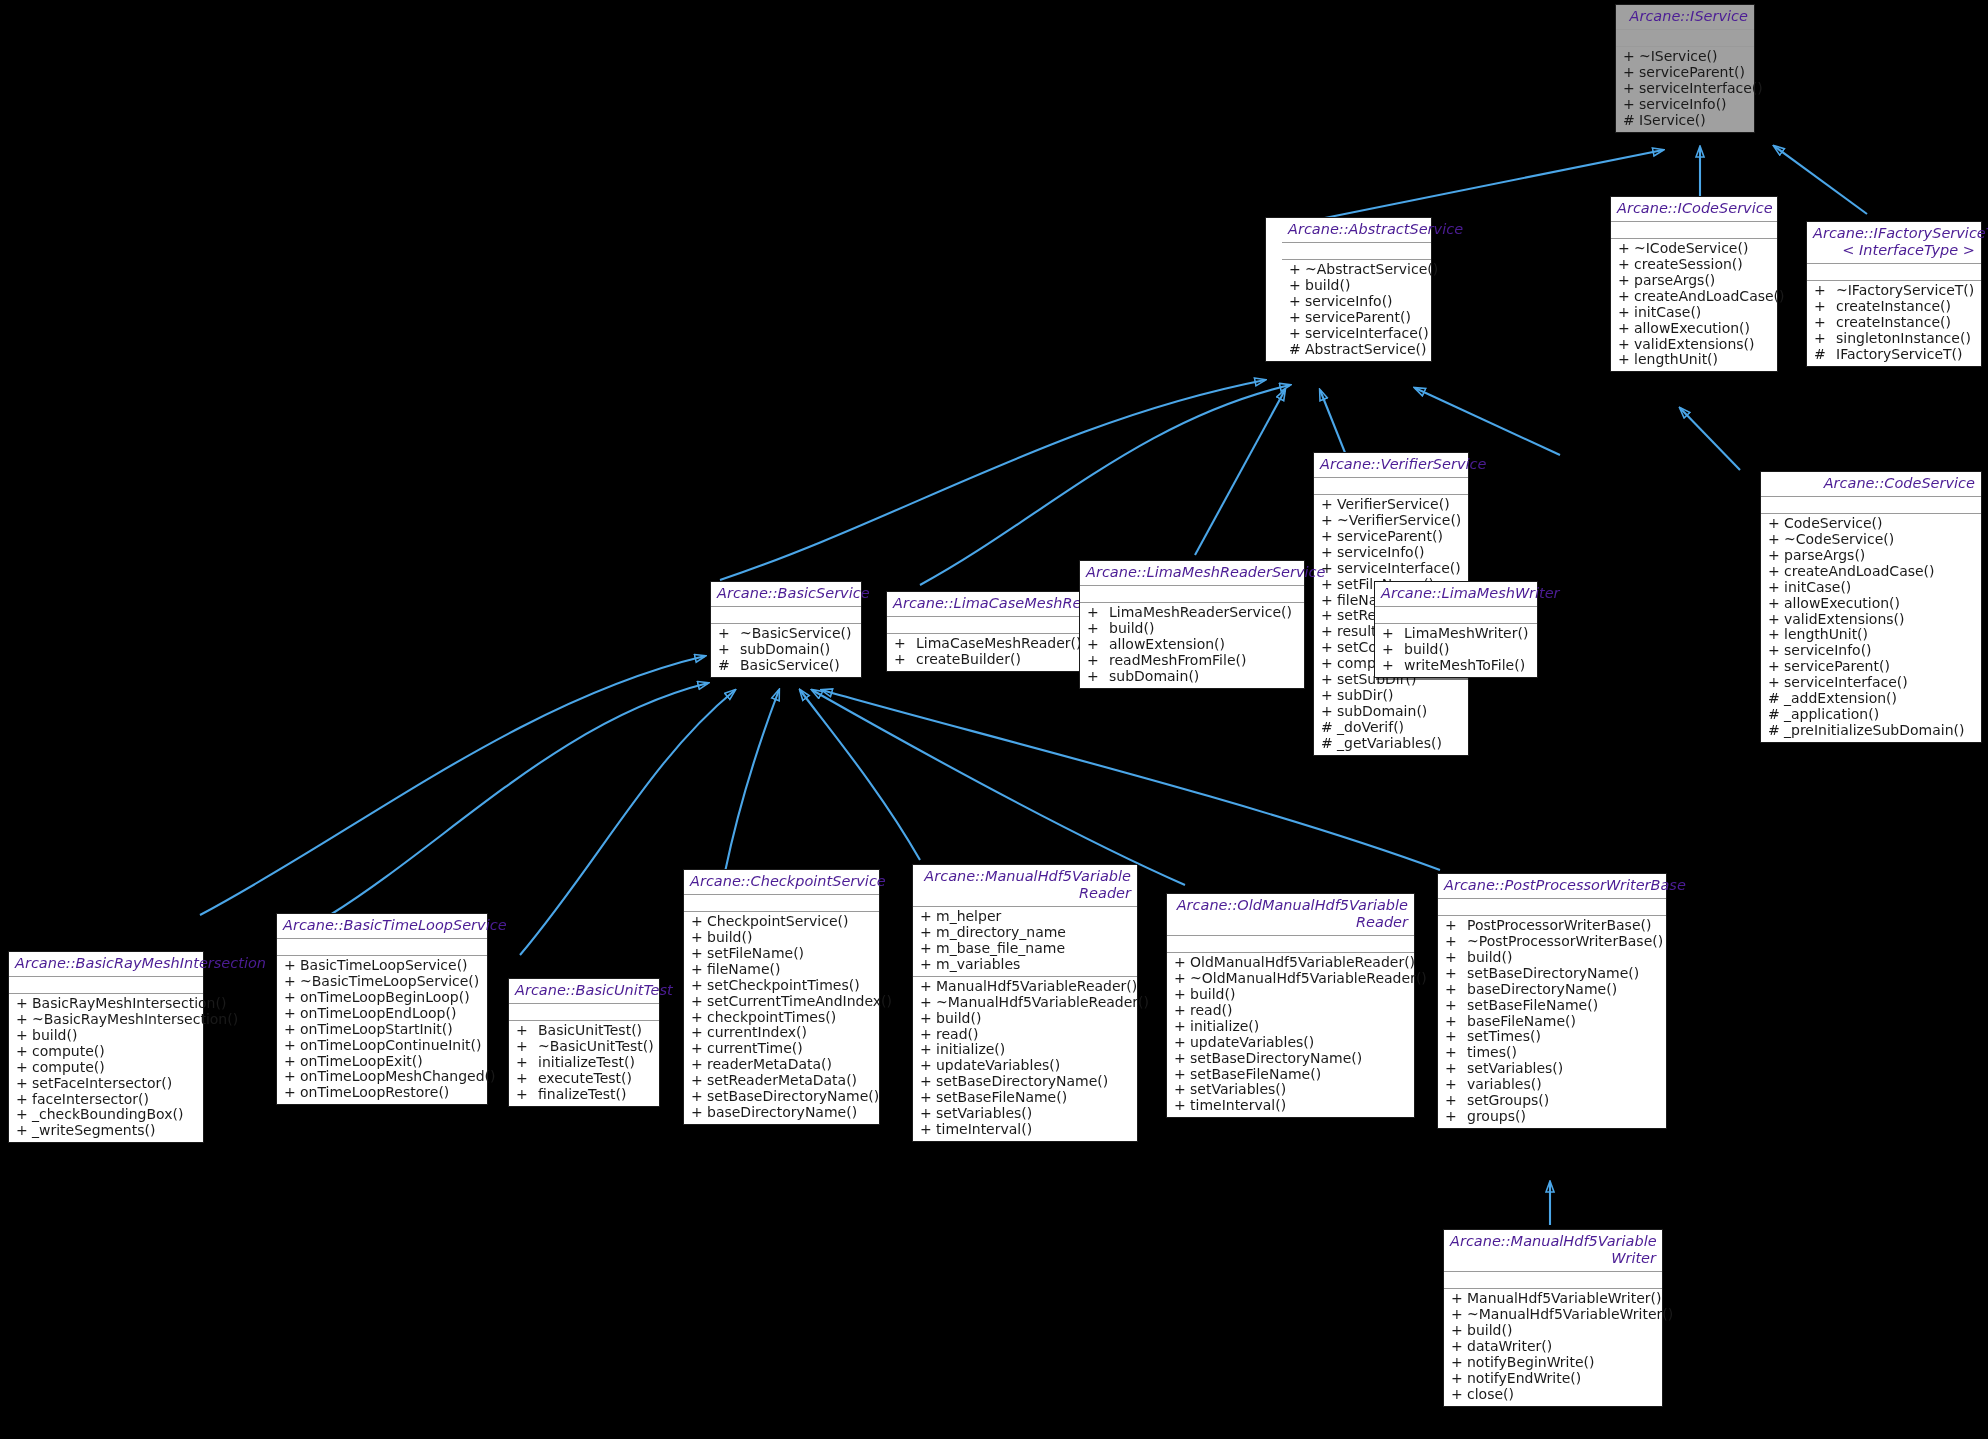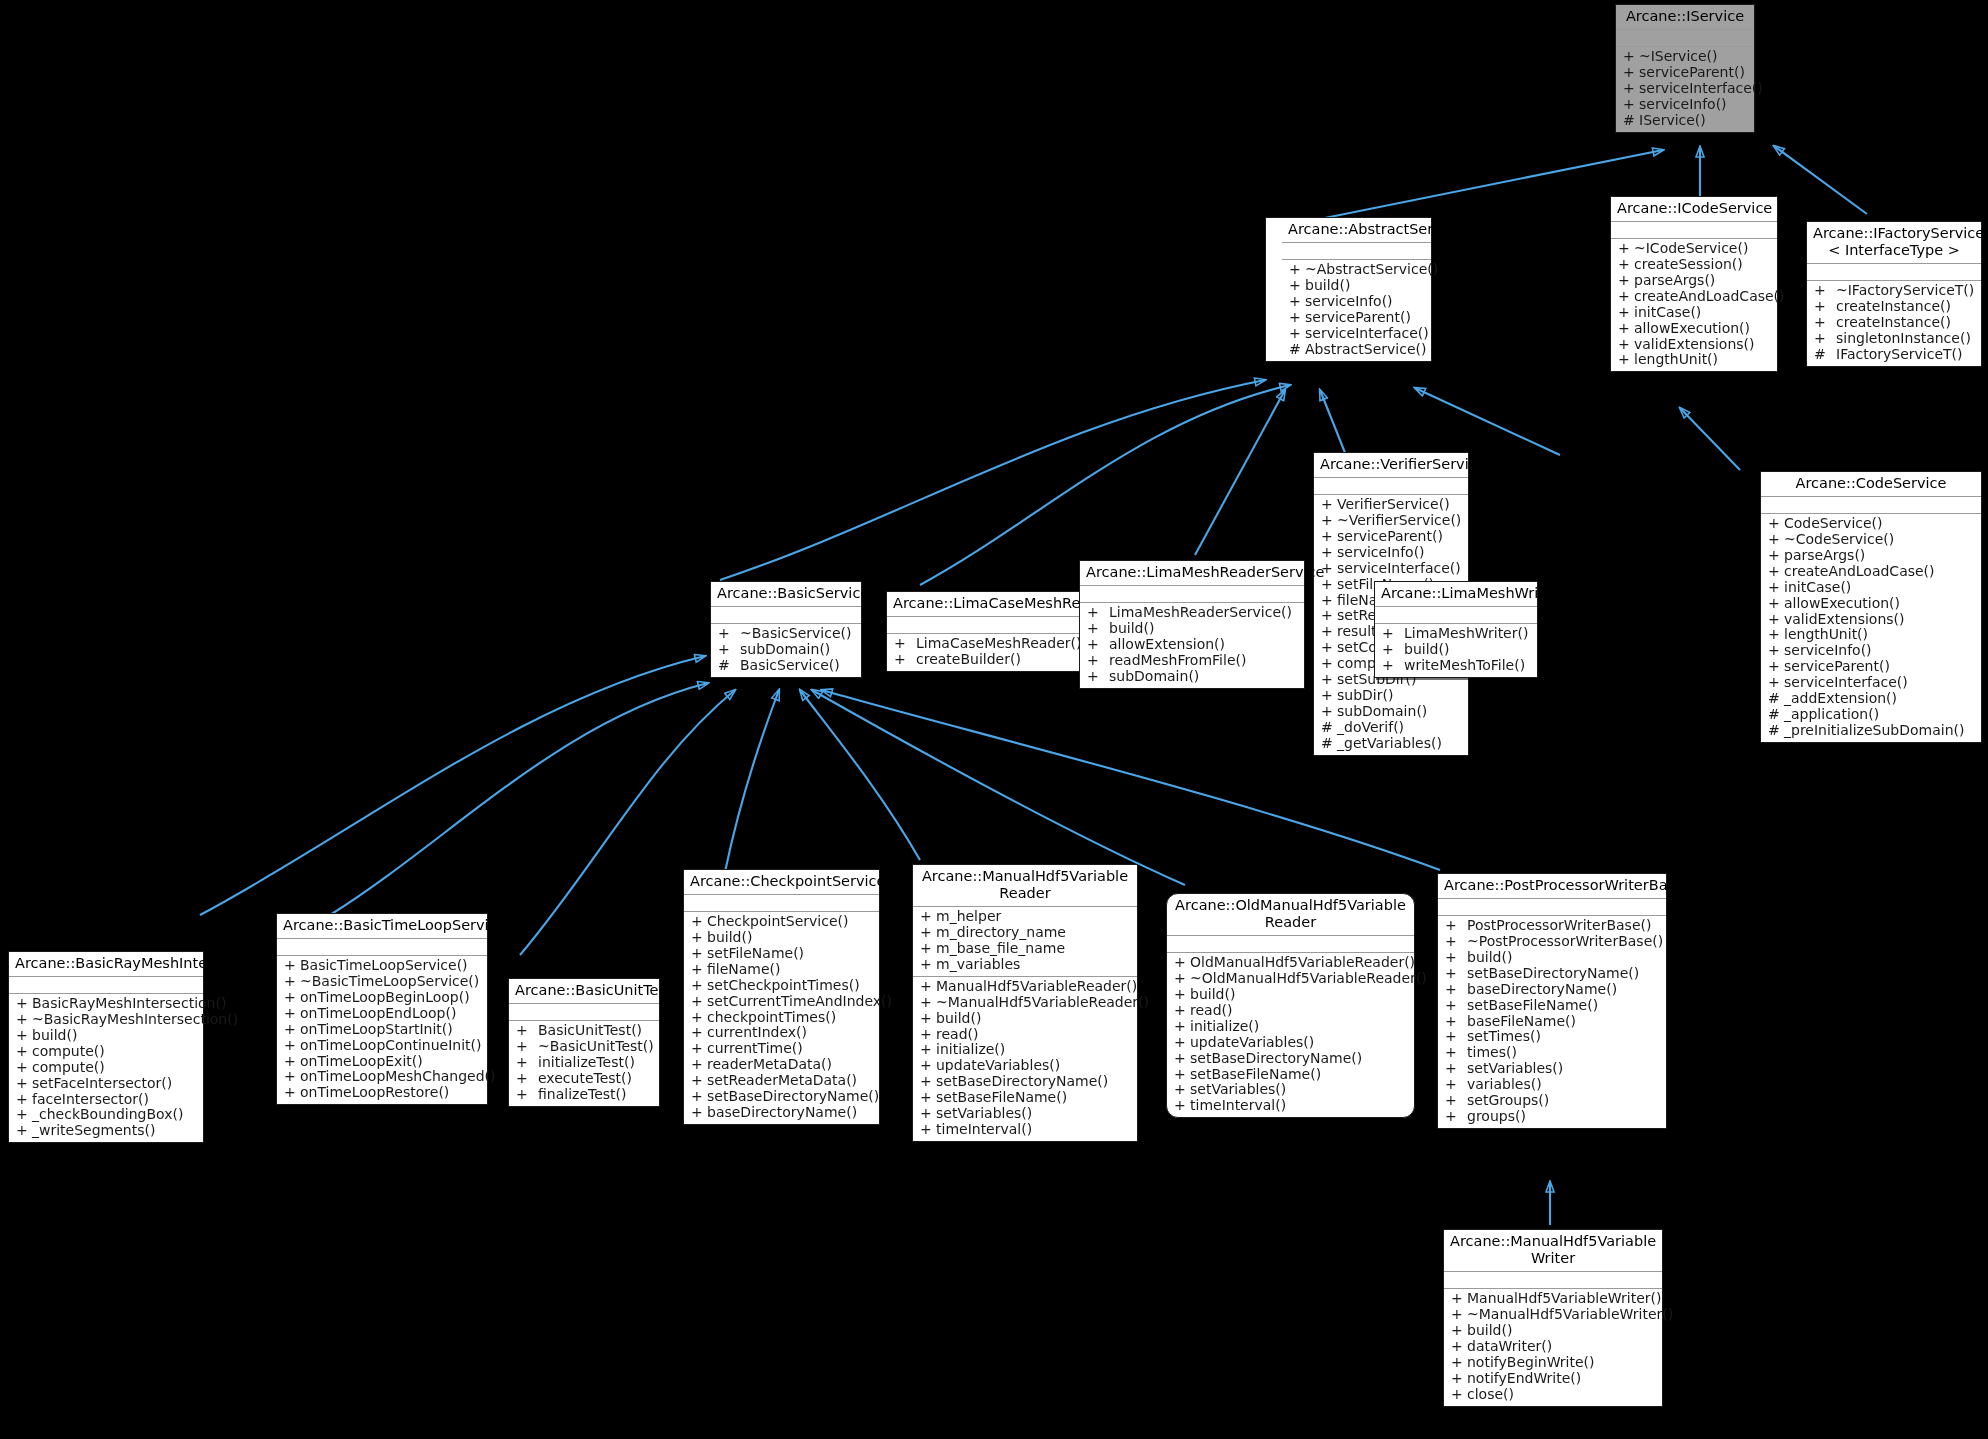--- a/index.html
+++ b/index.html
@@ -27,27 +27,28 @@
     box-sizing: border-box;
     background: #ffffff;
     border: 1px solid #1a1a1a;
     box-shadow: 2px 2px 0 rgba(0,0,0,0.55);
     z-index: 5;
   }
   .node.highlight {
     background: #a0a0a0;
   }
   .node .title {
-    text-align: center;
+    text-align: right;
     font-size: 14.5px;
-    color: #000000;
+    color: #4c1d95;
     padding: 3px 6px 4px 6px;
     border-bottom: 1px solid #9a9a9a;
     line-height: 1.18;
     white-space: pre-line;
+    font-style: italic;
   }
   .node .sep-empty {
     height: 16px;
     border-bottom: 1px solid #9a9a9a;
   }
   .node .section {
     padding: 2px 0 3px 0;
   }
   .node .section + .section {
     border-top: 1px solid #9a9a9a;
@@ -679,21 +680,21 @@
           <span class="vis">+</span>
           <span class="mem">setVariables()</span>
         </div>
       <div class="row">
           <span class="vis">+</span>
           <span class="mem">timeInterval()</span>
         </div>
     </div>
   </div>
 
-  <div class="node" style="left:1166px; top:893px; width:249px;border-radius:12px;">
+  <div class="node" style="left:1166px; top:893px; width:249px;">
     <div class="title">Arcane::OldManualHdf5Variable
 Reader</div>
     <div class="sep-empty"></div>
     <div class="section">
       <div class="row">
           <span class="vis">+</span>
           <span class="mem">OldManualHdf5VariableReader()</span>
         </div>
       <div class="row">
           <span class="vis">+</span>

